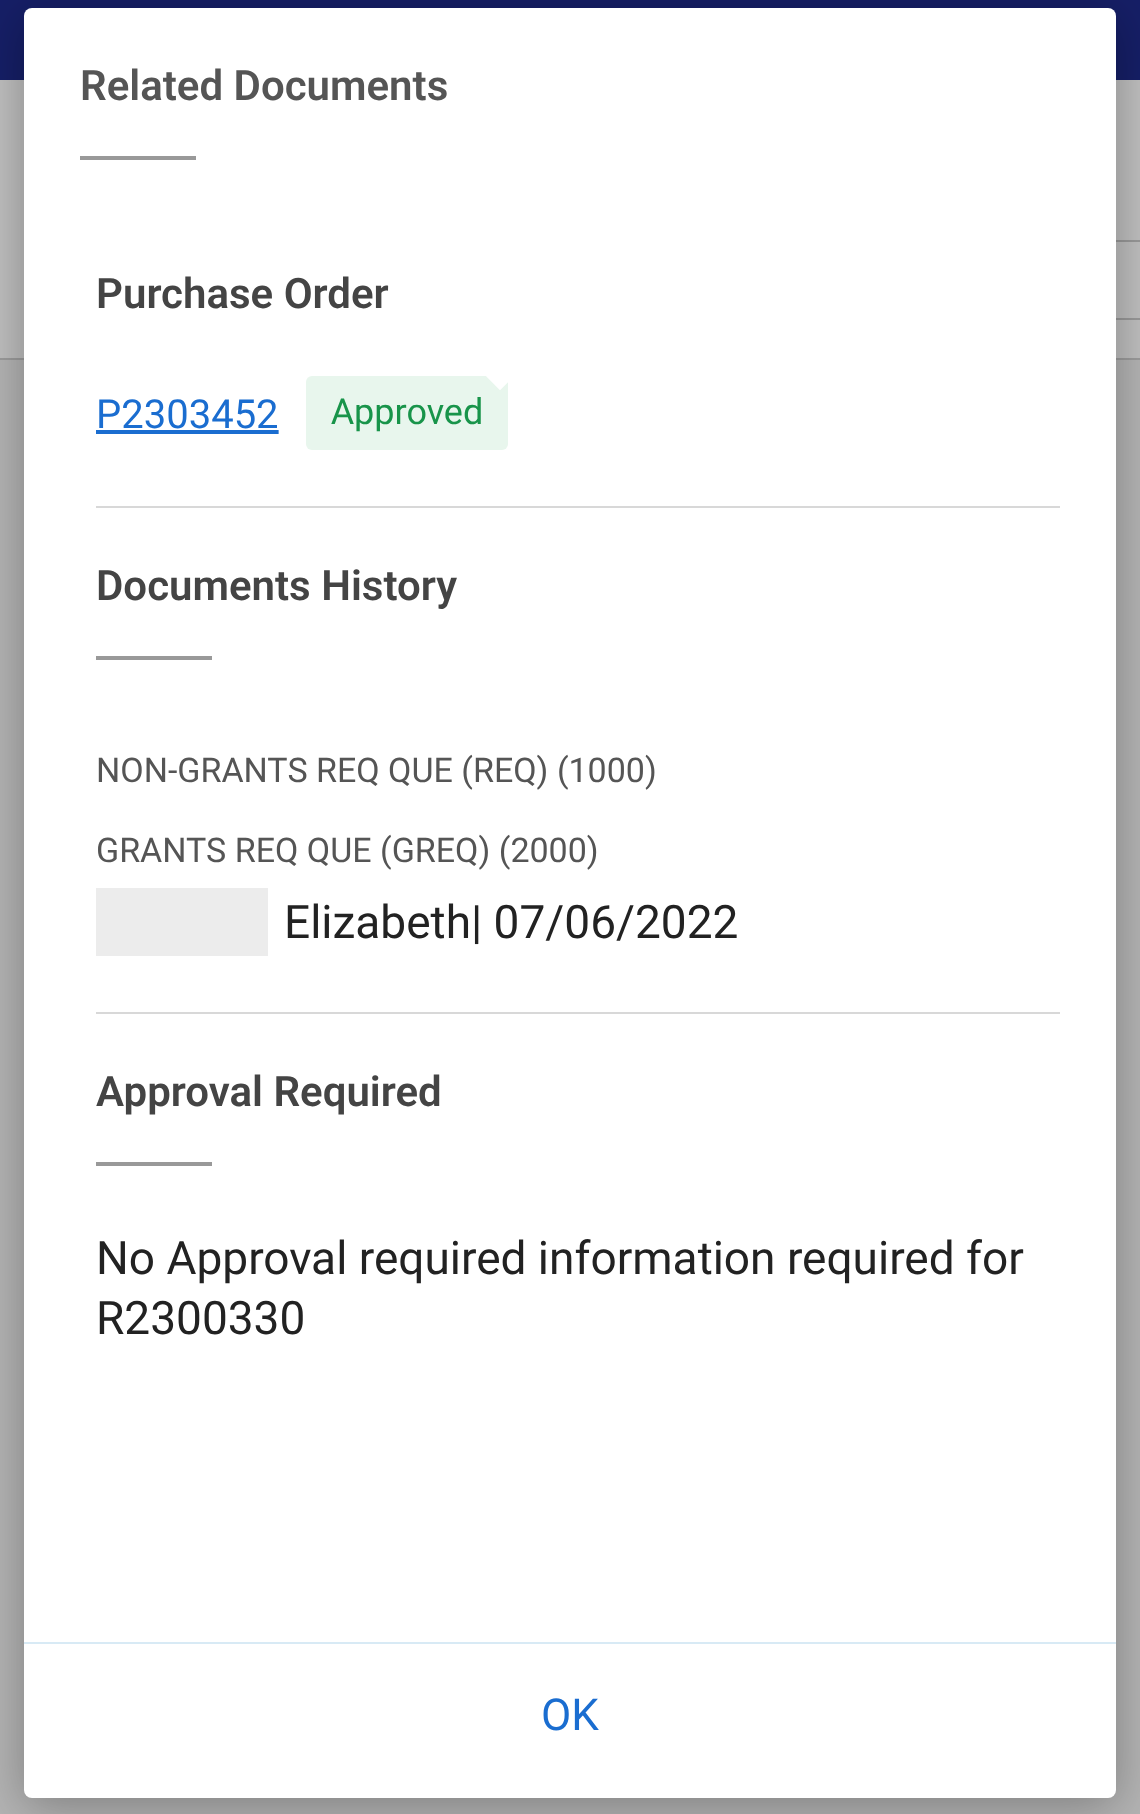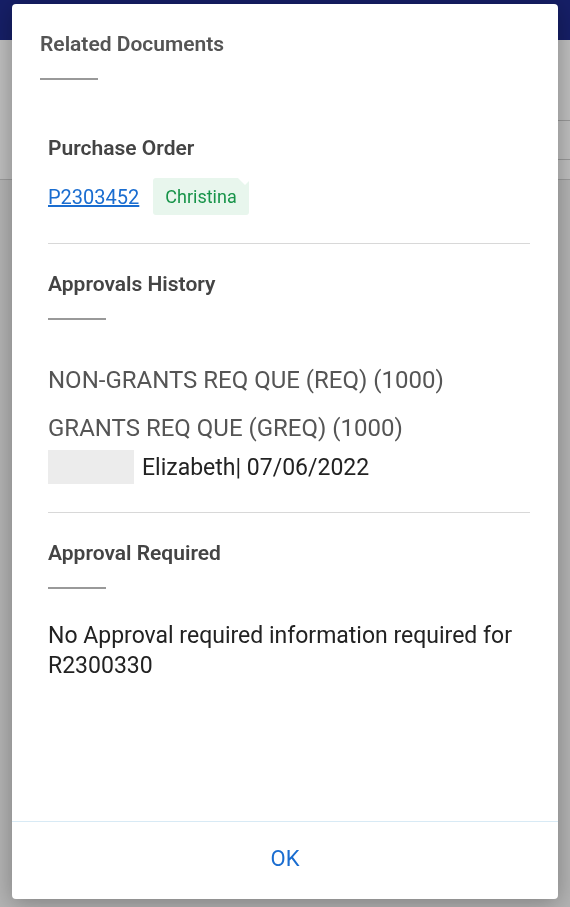--- a/index.html
+++ b/index.html
@@ -90,21 +90,21 @@
       font-weight: 600;
       color: #444;
     }
     .section-underline {
       width: 58px;
       height: 2px;
       background: #999;
       margin-top: 22px;
     }
     .po-row {
-      margin-top: 18px;
+      margin-top: 28px;
       display: flex;
       align-items: center;
       gap: 14px;
     }
     .po-link {
       color: #1a6dd0;
       font-size: 20px;
       text-decoration: underline;
       cursor: pointer;
     }
@@ -131,21 +131,21 @@
       border-top: 1px solid #d8d8d8;
       margin-top: 28px;
     }
     .history-body {
       margin-top: 46px;
     }
     .history-item {
       margin-bottom: 20px;
     }
     .queue-name {
-      font-size: 24px;
+      font-size: 17px;
       font-weight: 400;
       color: #555;
       margin-bottom: 8px;
     }
     .approver-row {
       display: flex;
       align-items: center;
       font-size: 23px;
       color: #222;
     }
@@ -203,35 +203,35 @@
     <div class="modal-title">Related Documents</div>
     <div class="title-underline"></div>
   </div>
 
   <div class="modal-body">
 
     <div class="section">
       <div class="section-heading">Purchase Order</div>
       <div class="po-row">
         <a class="po-link">P2303452</a>
-        <span class="status-badge">Christina</span>
+        <span class="status-badge">Approved</span>
       </div>
       <hr class="divider">
     </div>
 
     <div class="section" style="padding-top:28px;">
-      <div class="section-heading">Approvals History</div>
+      <div class="section-heading">Documents History</div>
       <div class="section-underline"></div>
 
       <div class="history-body" id="history-list">
           <div class="history-item">
             <div class="queue-name">NON-GRANTS REQ QUE (REQ) (1000)</div>
           </div>
           <div class="history-item">
-            <div class="queue-name">GRANTS REQ QUE (GREQ) (1000)</div>
+            <div class="queue-name">GRANTS REQ QUE (GREQ) (2000)</div>
             <div class="approver-row">
               <span class="redacted" style="width: 86px;"></span>
               <span>Elizabeth| 07/06/2022</span>
             </div>
           </div>
         </div>
       <hr class="divider">
     </div>
 
     <div class="section" style="padding-top:28px;">

